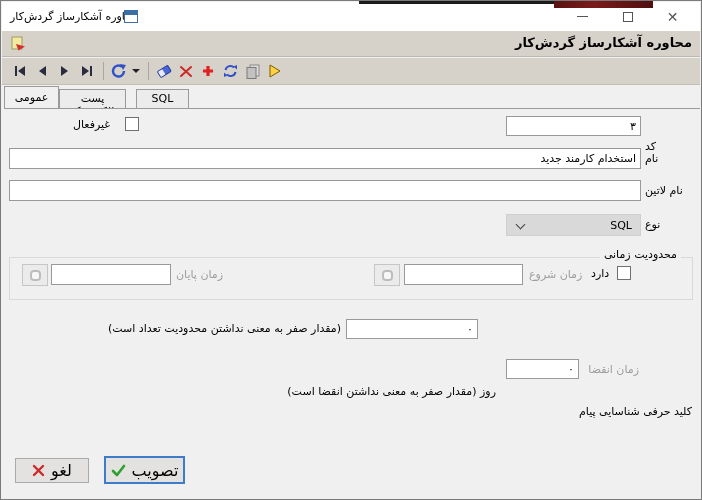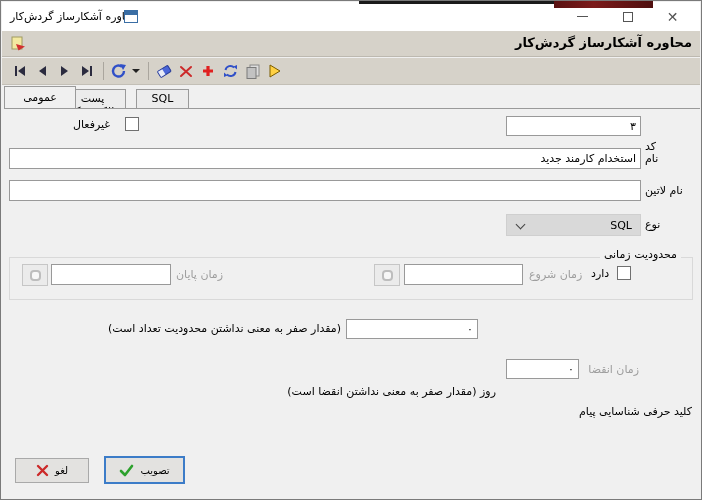--- a/index.html
+++ b/index.html
@@ -25,38 +25,38 @@
   .exit-icon { position:absolute; left:7px; top:4px; }
   
   .toolbar { position:absolute; left:1px; top:57px; right:1px; height:27px; background:#d6d2c9; border-bottom:1px solid #c3bfb6; display:flex; align-items:center; padding-left:8px; }
   .tb { width:20px; height:20px; display:flex; align-items:center; justify-content:center; margin-right:2px; }
   .tb-sep { width:1px; height:18px; background:#aaa69e; margin:0 5px; }
   .caret-down { width:0; height:0; border-left:4px solid transparent; border-right:4px solid transparent; border-top:4px solid #222; margin:0 3px 0 1px; }
   
   .tabs { position:absolute; left:3px; top:85px; right:3px; height:22px; }
   .tab { position:absolute; top:3px; height:19px; background:#ececec; border:1px solid #9a9a9a; border-bottom:none; text-align:center; padding-top:2px; font-size:11px; direction:rtl; color:#000; }
   .tab.active { top:0; height:22px; background:#f0f0f0; z-index:2; padding-top:4px; }
-  .tab-general { left:0; width:72px; }
+  .tab-general { left:0; width:55px; }
   .tab-email { left:55px; width:67px; }
   .tab-sql { left:132px; width:53px; }
   .content { position:absolute; left:3px; top:107px; width:696px; height:390px; background:#f0f0f0; border-top:1px solid #9a9a9a; }
   .lbl { position:absolute; direction:rtl; color:#000; white-space:nowrap; font-size:11px; }
   .lbl-dis { color:#9d9d9d; }
   .tbox { position:absolute; background:#fff; border:1px solid #999; font-family:"DejaVu Sans",sans-serif; font-size:11px; padding:0 4px; color:#000; }
   .tbox[dir="rtl"] { text-align:right; }
   .checkbox { position:absolute; width:14px; height:14px; background:#fff; border:1px solid #707070; }
   .combo { position:absolute; left:505px; top:213px; width:135px; height:22px; background:#d9d9d9; border:1px solid #cfcfcf; }
   .combo-text { position:absolute; right:8px; top:4px; font-size:11px; color:#000; }
   .combo-chevron { position:absolute; left:10px; top:6px; width:7px; height:7px; border-left:1px solid #444; border-bottom:1px solid #444; transform:rotate(-45deg); }
   .groupbox { position:absolute; left:8px; top:256px; width:684px; height:43px; border:1px solid #d9d9d9; }
   .group-caption { position:absolute; right:20px; top:247px; background:#f0f0f0; padding:0 4px; direction:rtl; font-size:11px; color:#000; }
   .picker-btn { position:absolute; width:26px; height:22px; background:#ebebeb; border:1px solid #c6c6c6; display:flex; align-items:center; justify-content:center; }
   .picker-circle { width:11px; height:11px; border:2px solid #bdbdbd; border-radius:4px; background:#f7f7f7; }
   
-  .btn { position:absolute; background:#e3e2e0; border:1px solid #a9a9a9; display:flex; align-items:center; justify-content:center; gap:6px; font-size:10px; color:#000; direction:ltr; }
+  .btn { position:absolute; background:#e3e2e0; border:1px solid #a9a9a9; display:flex; align-items:center; justify-content:center; gap:6px; font-size:16px; color:#000; direction:ltr; }
   .btn-cancel { left:14px; top:457px; width:74px; height:25px; }
   .btn-approve { left:103px; top:455px; width:81px; height:28px; border:2px solid #3c7cc8; }
   .btn-label { direction:rtl; }
 </style>
 </head>
 <body>
 
 <div class="win">
 
   <div class="titlebar">

